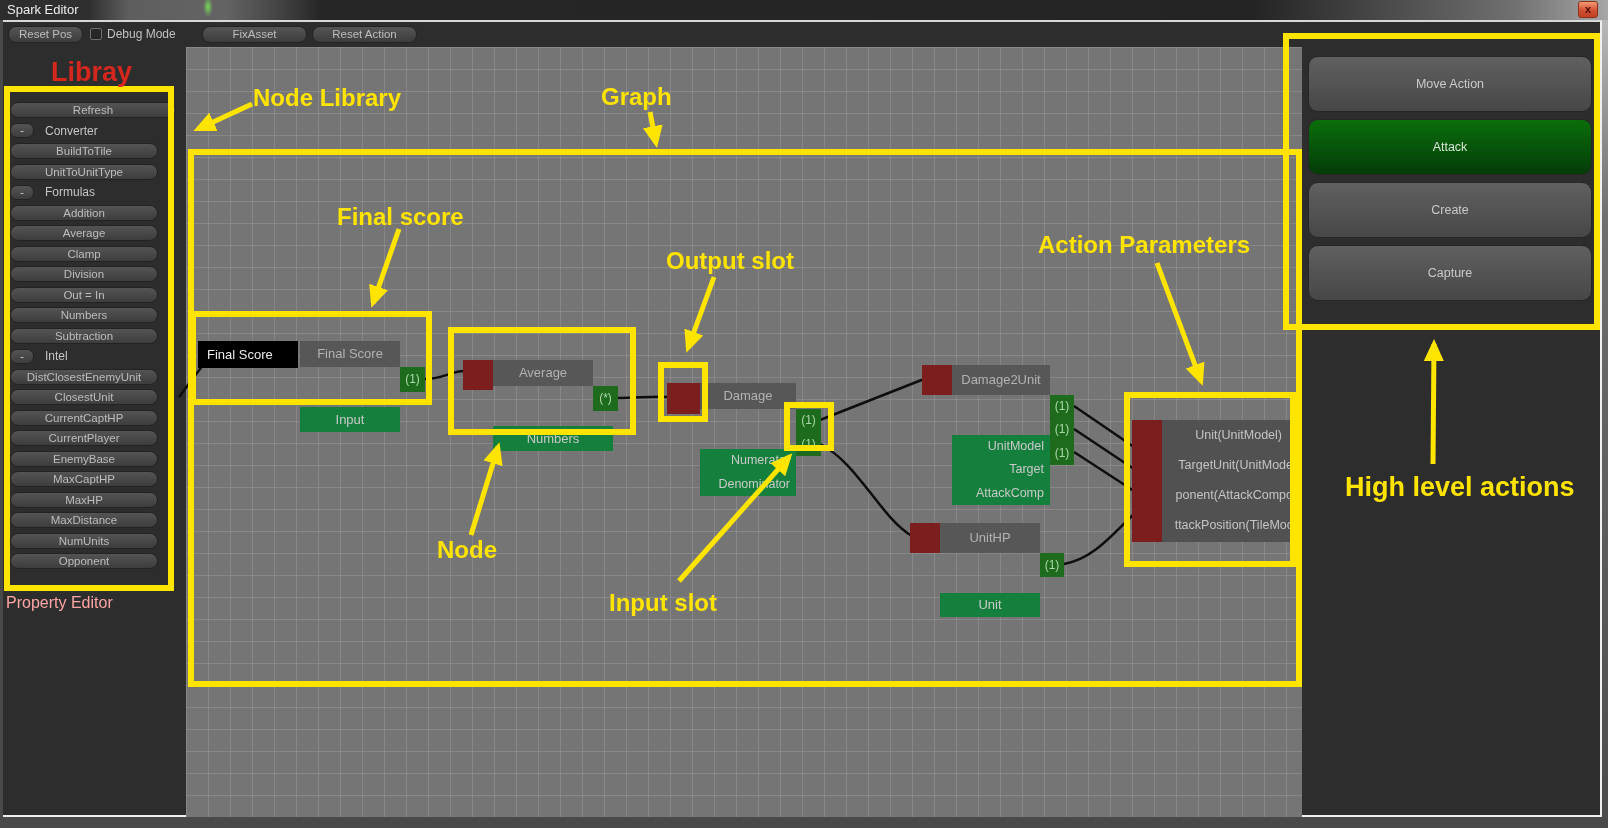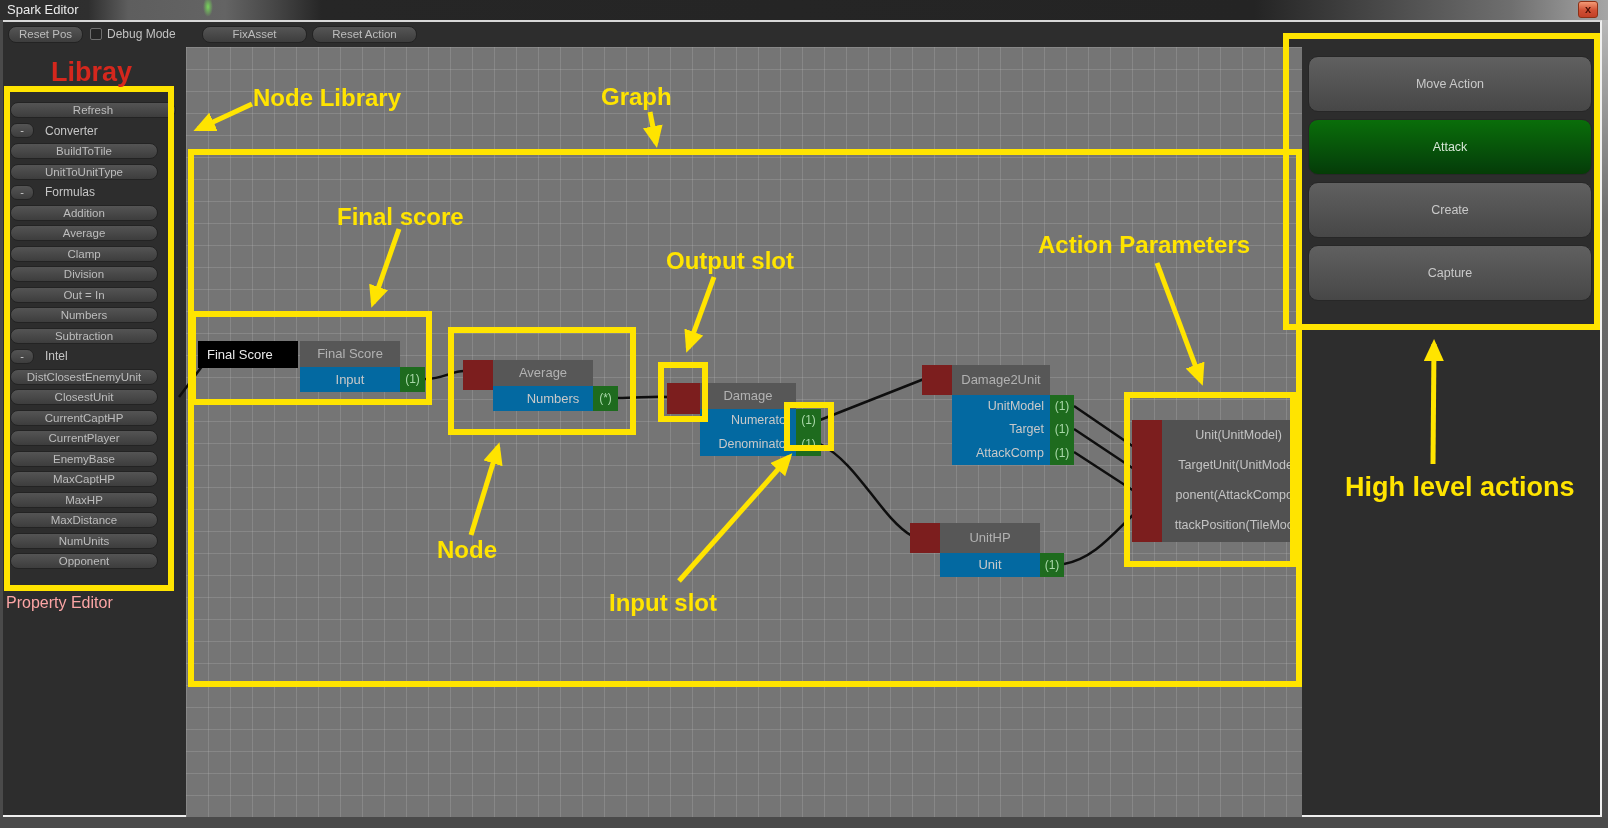--- a/index.html
+++ b/index.html
@@ -53,21 +53,21 @@
   
   .graph-bg {
     position:absolute; left:186px; top:47px; width:1116px; height:770px; background:#757575;
     background-image:linear-gradient(rgba(200,200,200,.22) 1px, transparent 1px),
                      linear-gradient(90deg, rgba(200,200,200,.22) 1px, transparent 1px);
     background-size:22px 22px; z-index:0;
   }
   svg.layer { position:absolute; left:0; top:0; z-index:1; pointer-events:none; }
   .node-el { position:absolute; z-index:2; font-size:13px; }
   .n-header { background:#575757; color:#b2b2b2; text-align:center; }
-  .n-row    { background:#0369a1; color:#c9c9c9; text-align:center; }
+  .n-row    { background:#15803d; color:#c9c9c9; text-align:center;margin-top:40px; }
   .n-row.r  { text-align:right; padding-right:6px; }
   .badge    { position:absolute; background:var(--slot-green,#1e6b1e); color:#a9d8a9;
               font-size:12px; text-align:center; z-index:2; cursor:pointer; }
   .slot     { position:absolute; background:var(--slot-red,#7c1e1e); z-index:2; cursor:pointer; }
   .black-box{ position:absolute; z-index:2; background:#000; color:#eaeaea; font-size:13px; padding-left:9px; }
   .ap-body  { position:absolute; z-index:2; background:#515151; color:#c4c4c4; font-size:12.5px; }
   .ap-row   { height:30px; line-height:30px; text-align:right; white-space:nowrap; overflow:hidden; }
   .ap-row:first-child { padding-right:11px; }
   
   .action-btn {

